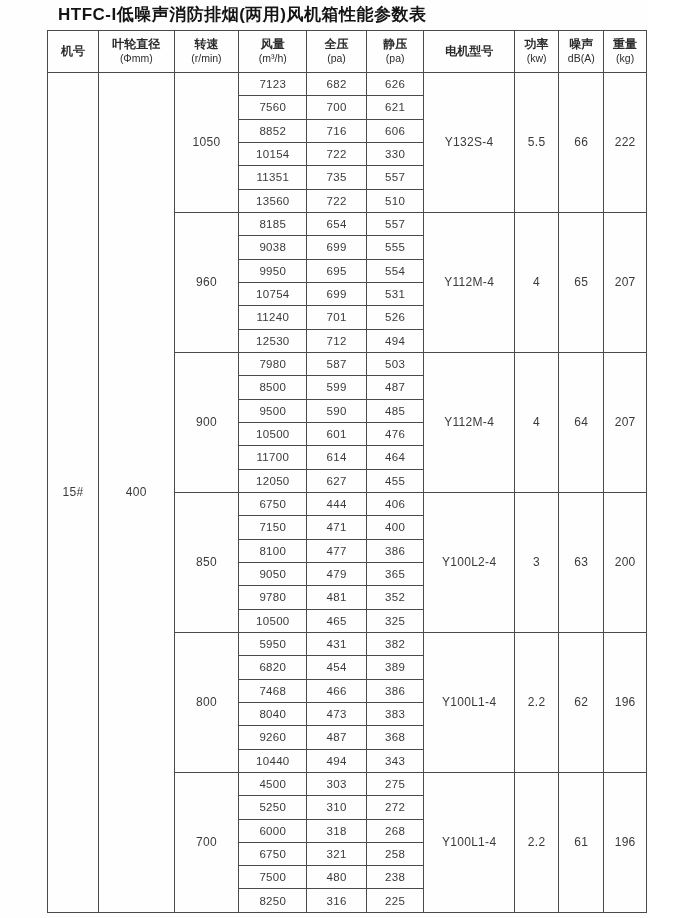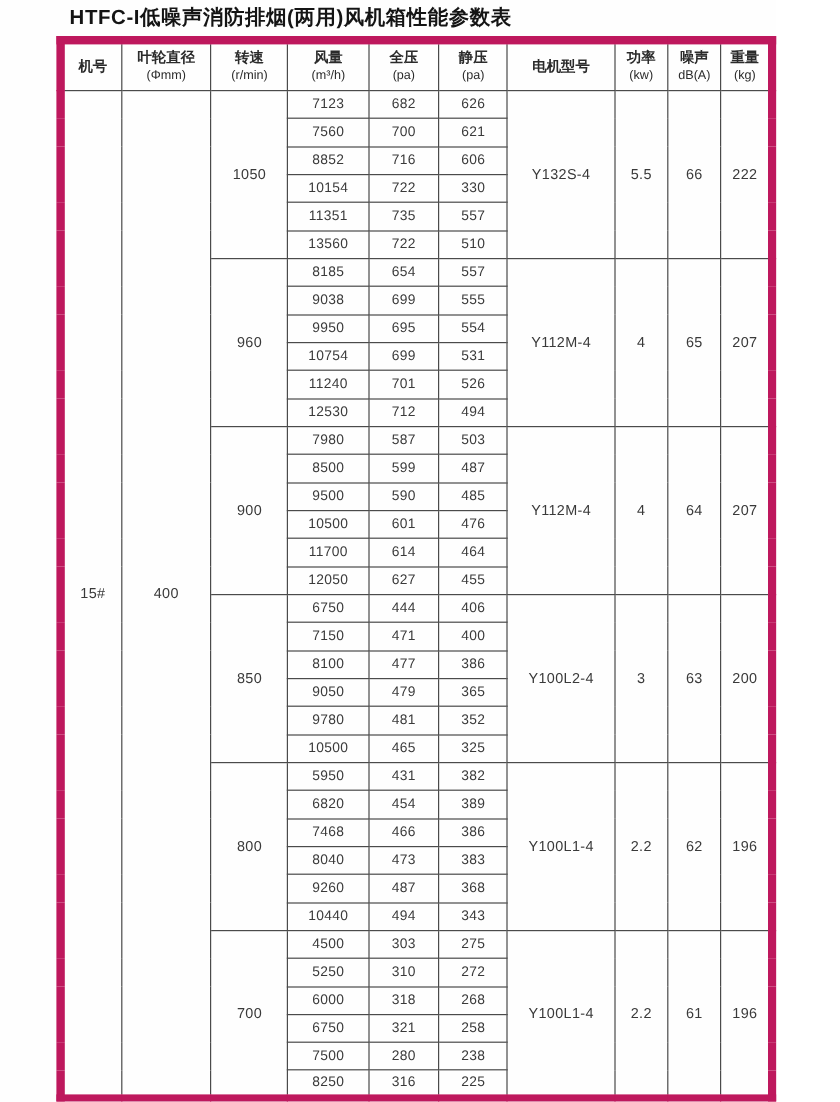--- a/index.html
+++ b/index.html
@@ -25,21 +25,21 @@
     color: #141414;
     letter-spacing: 0.5px;
     white-space: nowrap;
   }
   table.spec-table {
     position: absolute;
     left: 47px;
     top: 30px;
     border-collapse: collapse;
     table-layout: fixed;
-    border: 7px solid #be185d;
+    border: 1px solid #be185d;
   }
   .spec-table th, .spec-table td {
     border: 1px solid #4a4a4a;
     text-align: center;
     vertical-align: middle;
     padding: 0;
     background: #fefefe;
   }
   .spec-table thead tr { height: 42px; }
   .spec-table th {
@@ -321,21 +321,21 @@
           <td>318</td>
           <td>268</td>
         </tr>
         <tr class="data-row">
           <td>6750</td>
           <td>321</td>
           <td>258</td>
         </tr>
         <tr class="data-row">
           <td>7500</td>
-          <td>280</td>
+          <td>480</td>
           <td>238</td>
         </tr>
         <tr class="data-row">
           <td>8250</td>
           <td>316</td>
           <td>225</td>
         </tr>
       </tbody>
   </table>
 </div>

